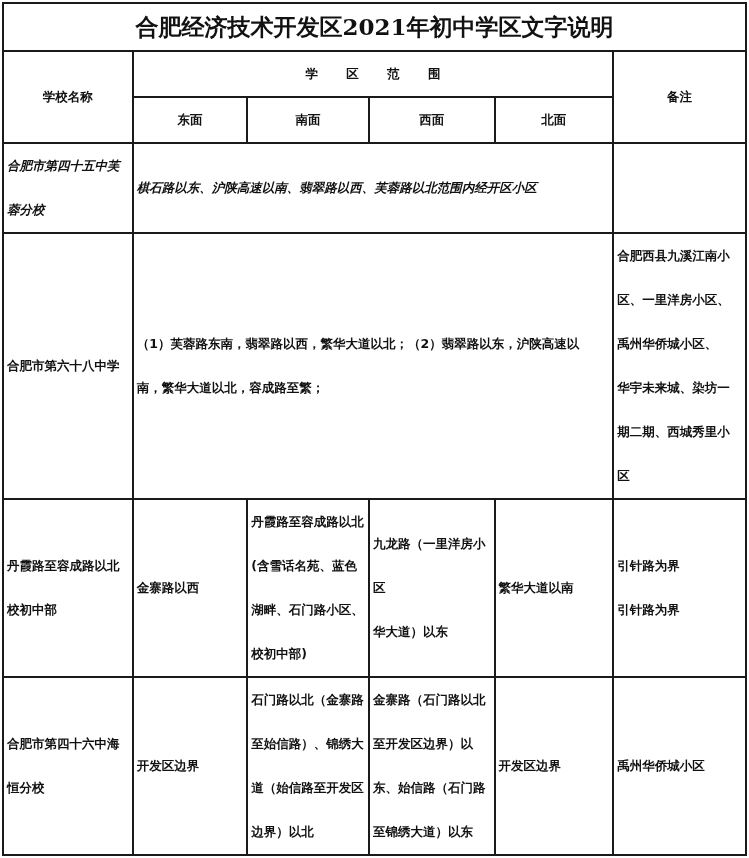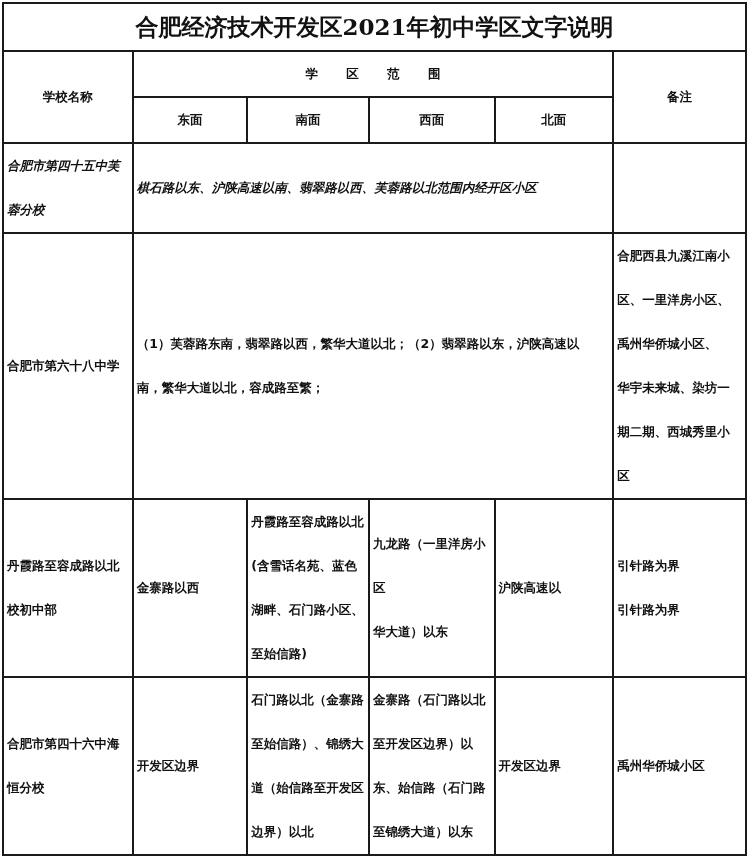--- a/index.html
+++ b/index.html
@@ -88,28 +88,28 @@
         <span class="line">丹霞路至容成路以北</span>
         <span class="line">校初中部</span>
       </td>
       <td>
         <span class="line">金寨路以西</span>
       </td>
       <td>
         <span class="line">丹霞路至容成路以北</span>
         <span class="line">(含雪话名苑、蓝色</span>
         <span class="line">湖畔、石门路小区、</span>
-        <span class="line">至始信路)</span>
+        <span class="line">校初中部)</span>
       </td>
       <td>
         <span class="line">九龙路（一里洋房小区</span>
         <span class="line">华大道）以东</span>
       </td>
       <td>
-        <span class="line">沪陕高速以</span>
+        <span class="line">繁华大道以南</span>
       </td>
       <td>
         <span class="line">引针路为界</span>
         <span class="line">引针路为界</span>
       </td>
     </tr>
 
     <tr class="r4">
       <td>
         <span class="line">合肥市第四十六中海</span>

